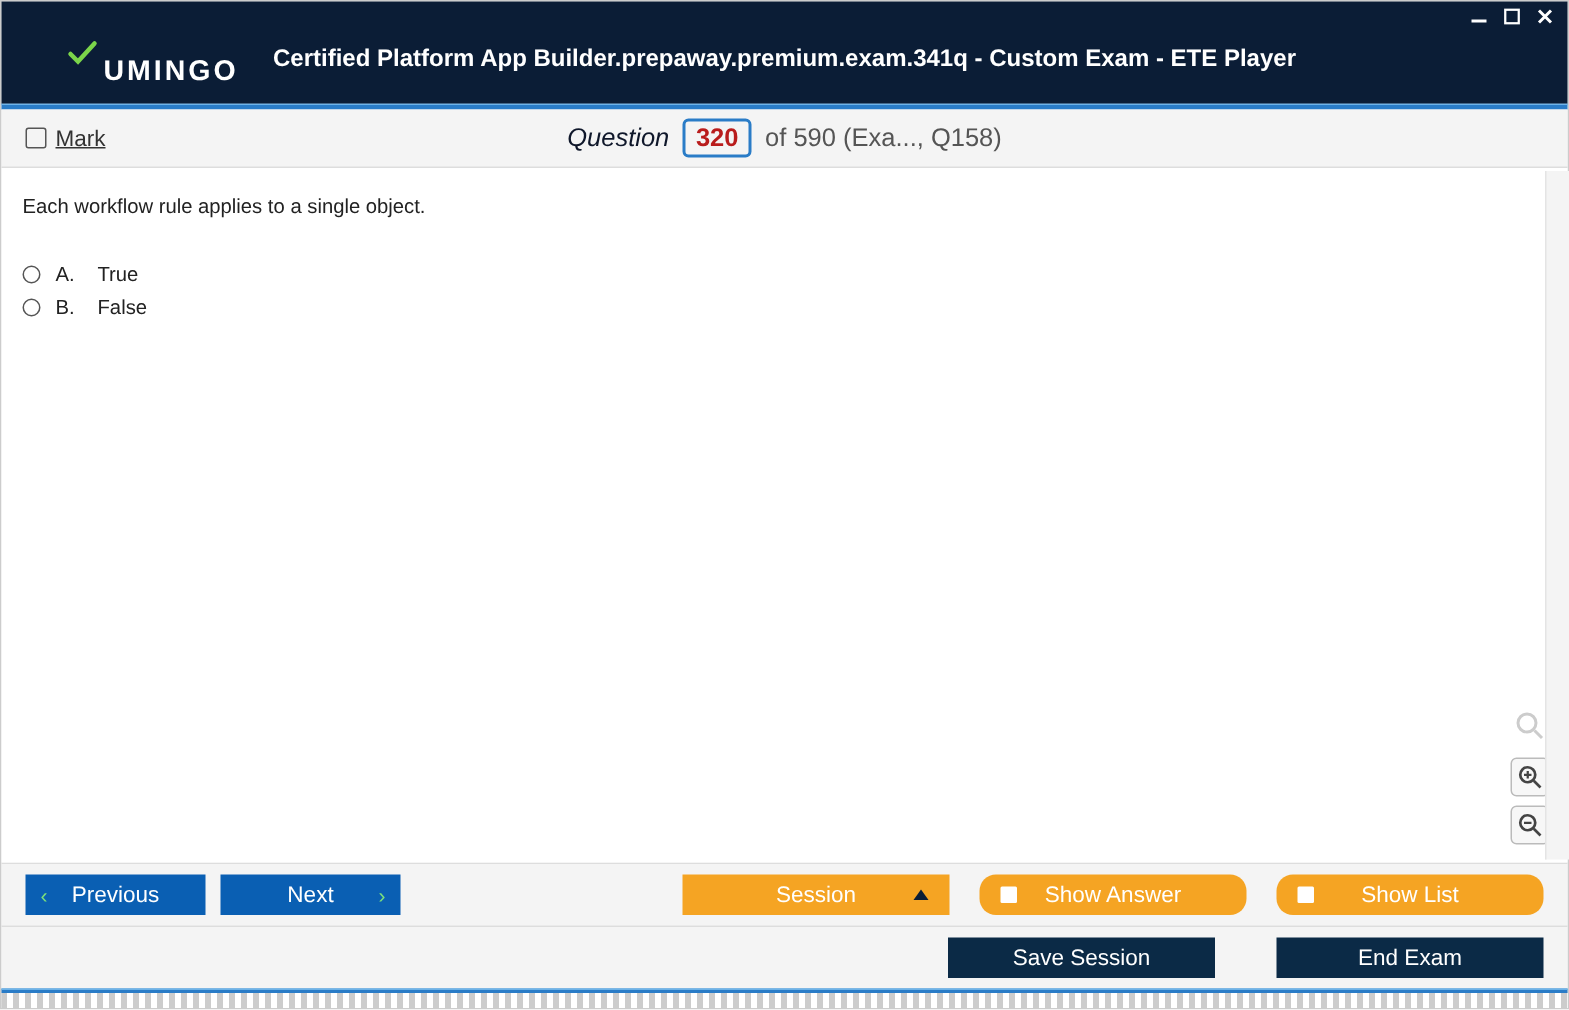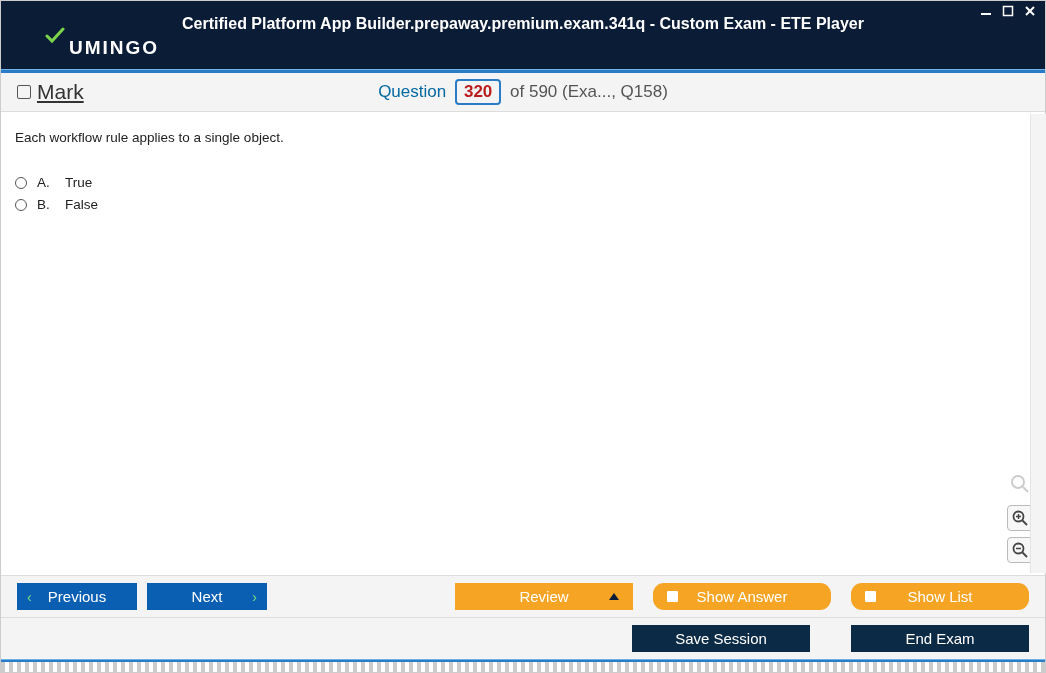--- a/index.html
+++ b/index.html
@@ -4,33 +4,33 @@
 <style>
   * { box-sizing: border-box; margin: 0; padding: 0; }
   html, body { width: 1046px; height: 673px; font-family: "Segoe UI", Arial, sans-serif; background: #fff; overflow: hidden; }
   .app { width: 1046px; height: 673px; display: flex; flex-direction: column; border: 1px solid #ccc; }
 
   
   .titlebar { height: 68px; background: linear-gradient(#0b1d36, #0b1d36); position: relative; display: flex; align-items: center; }
   .logo { display: flex; align-items: center; margin-left: 44px; }
   .logo-mark { width: 20px; height: 20px; position: relative; margin-right: 4px; }
   .logo-text { color: #fff; font-size: 19px; letter-spacing: 2px; font-weight: 700; margin-top: 26px; }
-  .title-text { position: absolute; left: 0; right: 0; text-align: center; color: #fff; font-size: 16px; font-weight: 600; top: 14px; }
+  .title-text { position: absolute; left: 0; right: 0; text-align: center; color: #fff; font-size: 16px; font-weight: 600; top: 30px; }
   .win-controls { position: absolute; right: 6px; top: 2px; display: flex; gap: 4px; }
   .win-btn { width: 18px; height: 16px; color: #fff; font-size: 14px; display: flex; align-items: center; justify-content: center; cursor: pointer; }
 
   .accent-line { height: 4px; background: #2a7cc7; border-top: 1px solid #6db3e8; }
 
   
   .qbar { height: 39px; background: #f4f4f4; border-bottom: 1px solid #ddd; display: flex; align-items: center; padding: 0 16px; position: relative; }
   .mark-wrap { display: flex; align-items: center; gap: 6px; }
   .mark-check { width: 14px; height: 14px; border: 1px solid #555; border-radius: 2px; display:inline-block; }
-  .mark-label { color: #333; font-size: 21px; text-decoration: underline; }
+  .mark-label { color: #333; font-size: 15px; text-decoration: underline; }
   .qcenter { position: absolute; left: 0; right: 0; text-align: center; font-size: 17px; color: #555; pointer-events: none; }
-  .qcenter .qword { color: #0369a1; }
+  .qcenter .qword { color: #0f172a; font-style: italic; }
   .qnum-box { border: 2px solid #2a7cc7; border-radius: 4px; padding: 1px 7px; color: #b91c1c; font-weight: 600; display:inline-block; margin: 0 4px; pointer-events: auto; }
 
   
   .qbody { flex: 1; background: #fff; padding: 18px 14px; position: relative; }
   .qstem { font-size: 13.5px; color: #222; margin-bottom: 30px; }
   .opt { display: flex; align-items: center; gap: 10px; font-size: 13.5px; color: #222; margin-bottom: 7px; }
   .radio { width: 12px; height: 12px; border: 1.5px solid #555; border-radius: 50%; display:inline-block; }
   .opt-letter { width: 18px; }
 
   .zoom-col { position: absolute; right: 12px; bottom: 12px; display: flex; flex-direction: column; gap: 6px; align-items: center; }
@@ -153,21 +153,21 @@
       <span>Previous</span>
     </div>
     <div style="width:10px"></div>
     <div class="btn btn-blue">
       <span>Next</span>
       <span class="chev right">›</span>
     </div>
     <div class="spacer"></div>
     <div class="right-group">
       <div class="btn btn-orange">
-        <span>Review</span>
+        <span>Session</span>
         <span class="tri-up"></span>
       </div>
       <div class="btn btn-orange">
         <span class="sq-check"></span>
         <span>Show Answer</span>
       </div>
       <div class="btn btn-orange">
         <span class="sq-check"></span>
         <span>Show List</span>
       </div>

